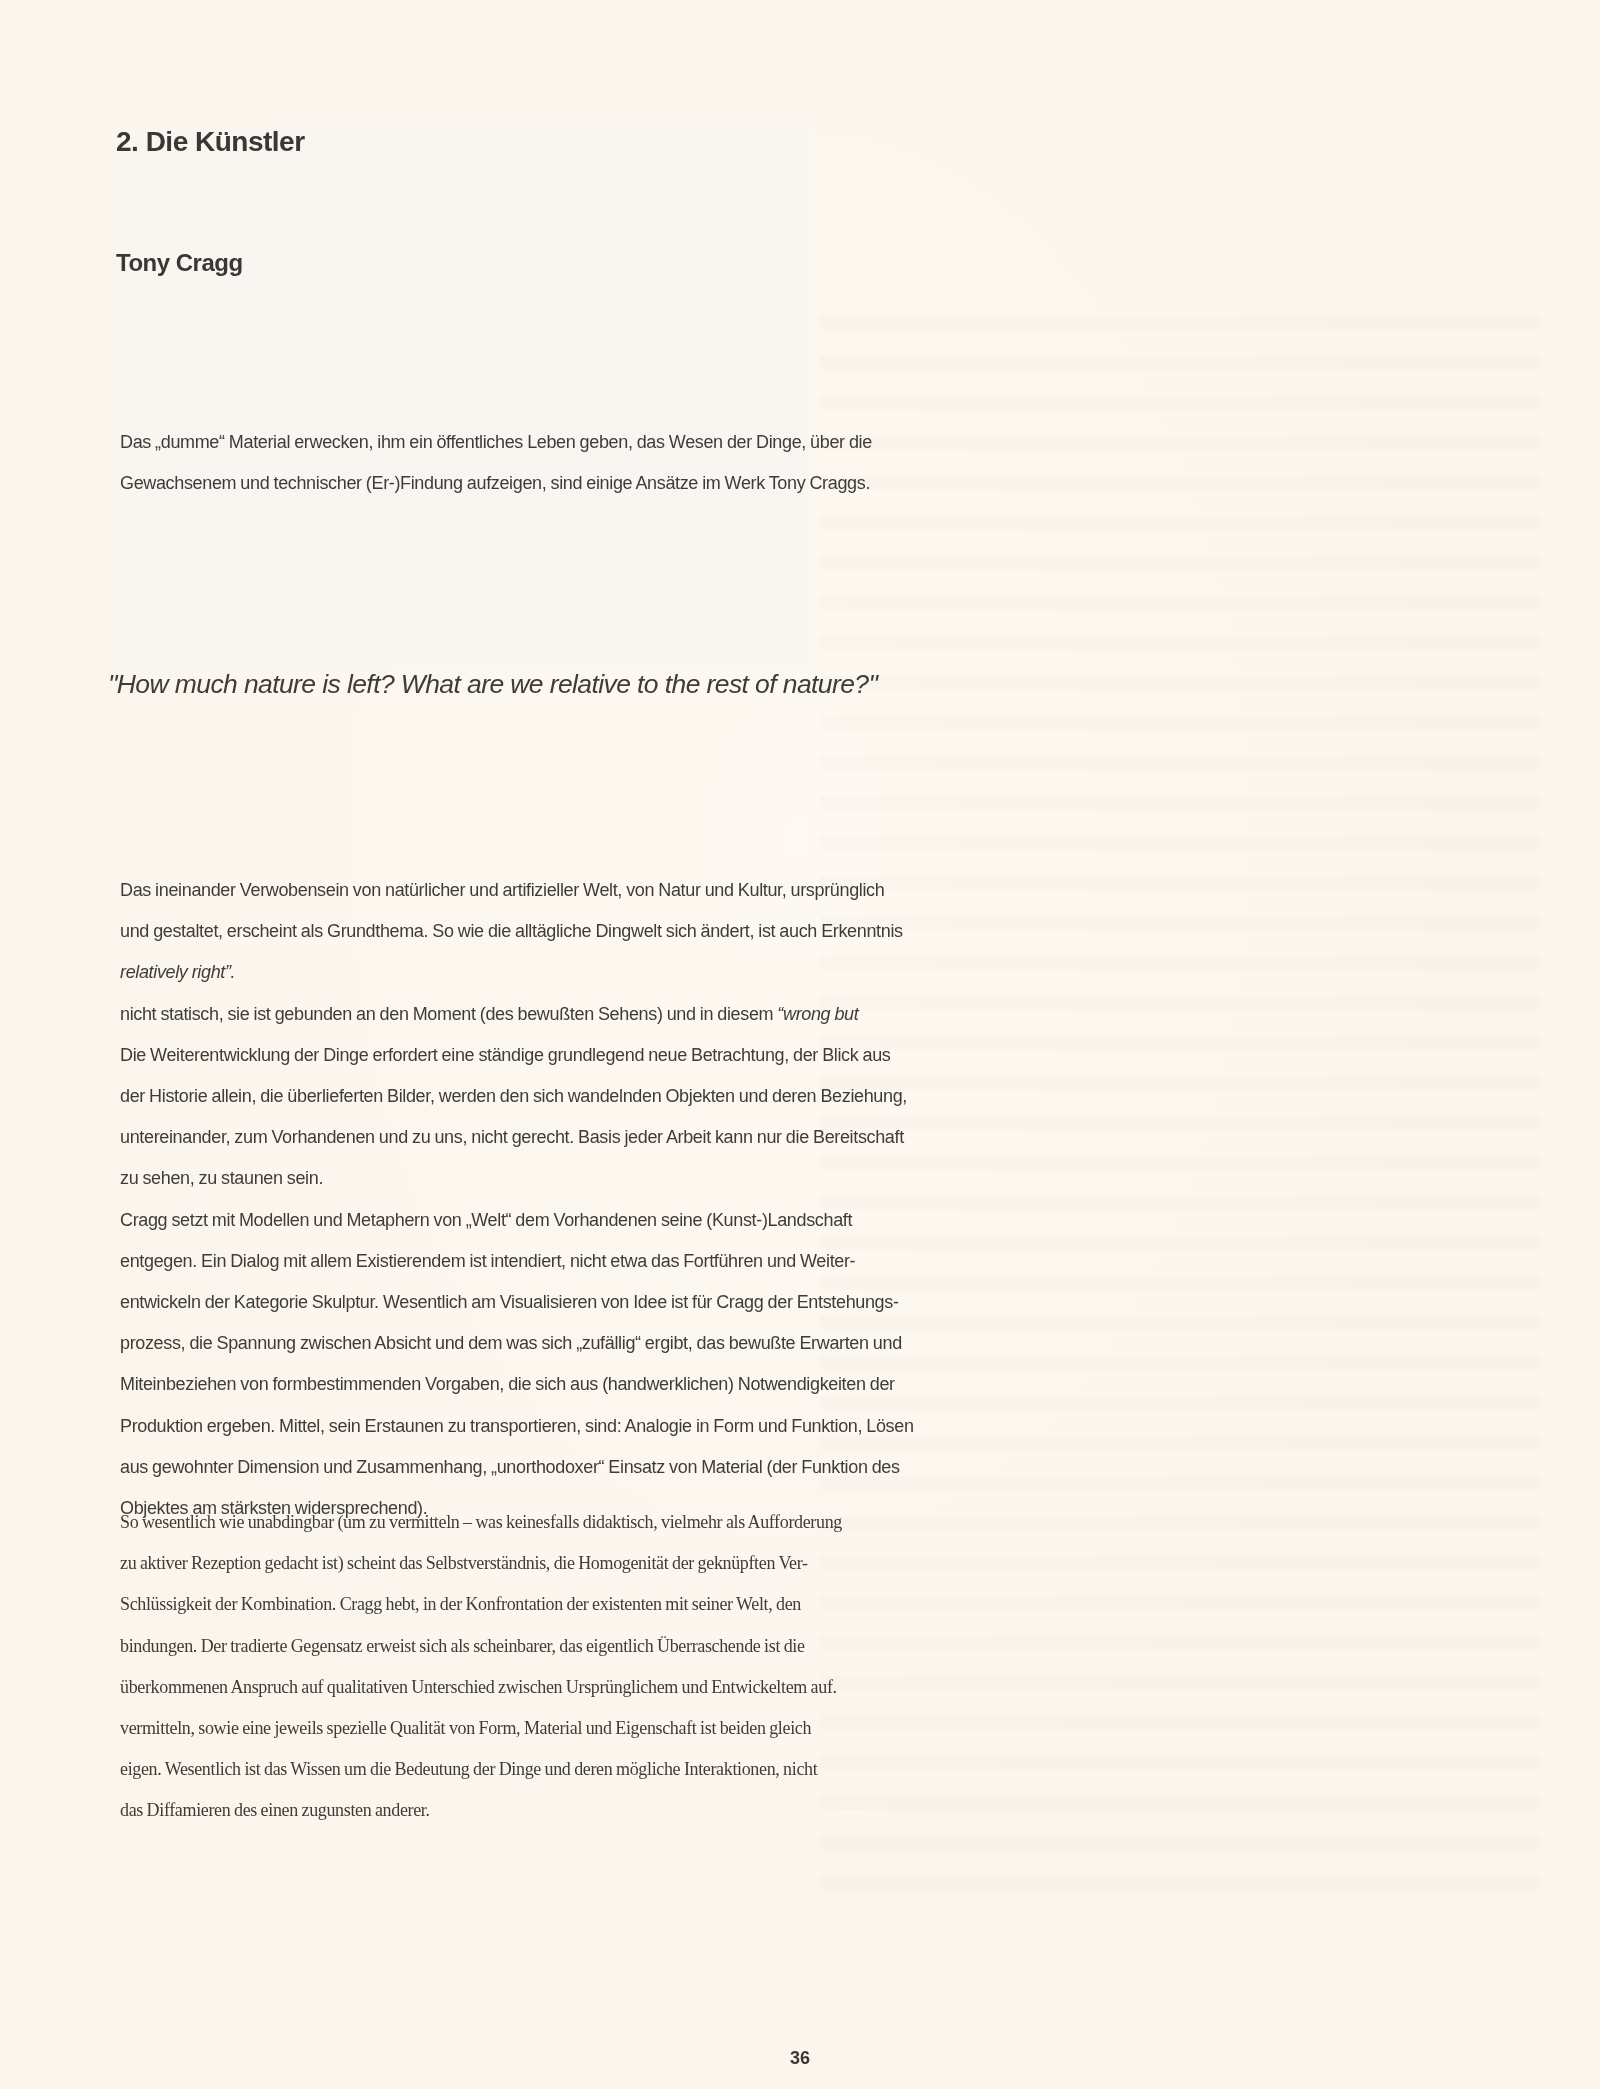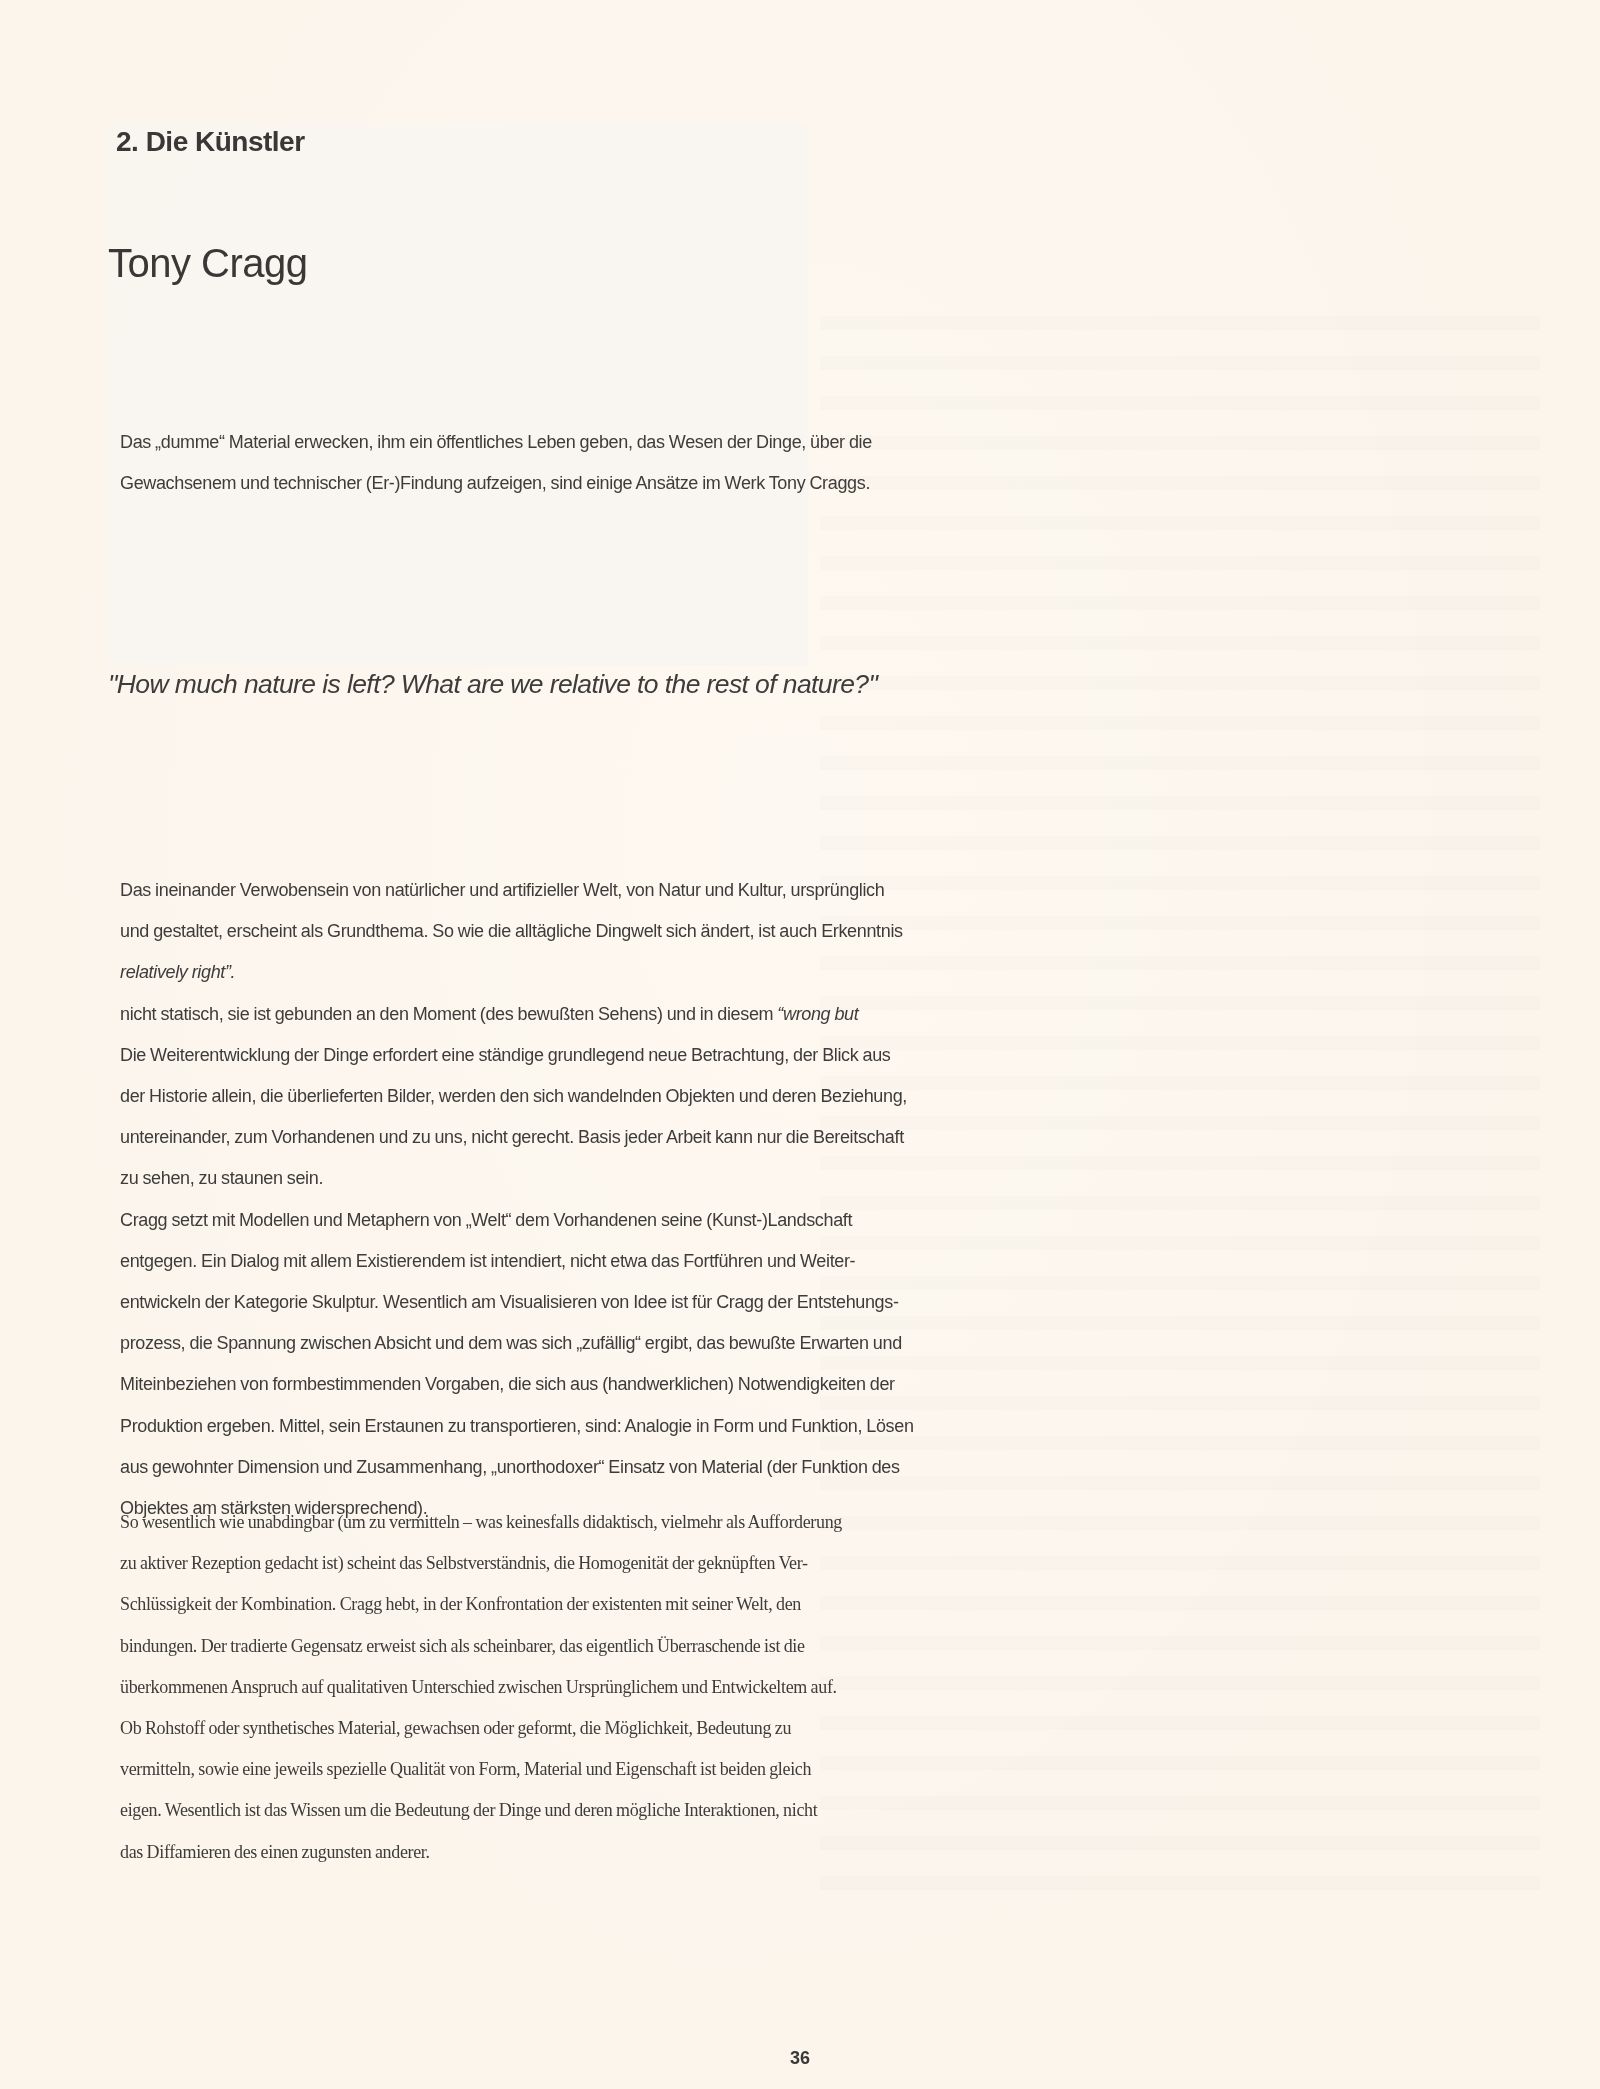--- a/index.html
+++ b/index.html
@@ -61,25 +61,25 @@
       font-weight: bold;
       color: #3a3836;
       letter-spacing: -0.5px;
       margin: 8px;
       white-space: nowrap;
     }
     .artist-heading {
       position: absolute;
       top: 241px;
       left: 0;
-      font-size: 40px;
-      font-weight: normal;
+      font-size: 24px;
+      font-weight: bold;
       color: #3a3836;
       letter-spacing: -0.5px;
-      margin: 0;
+      margin: 8px;
       white-space: nowrap;
     }
     .para {
       position: absolute;
       left: 0;
       margin: 12px;
       font-size: 18px;
       line-height: 41.2px;
       color: #3e3c3a;
       letter-spacing: -0.35px;
@@ -152,21 +152,20 @@
       <span class="line">aus gewohnter Dimension und Zusammenhang, „unorthodoxer“ Einsatz von Material (der Funktion des</span>
       <span class="line">Objektes am stärksten widersprechend).</span>
     </p>
 
     <p class="para body2">
       <span class="line">So wesentlich wie unabdingbar (um zu vermitteln – was keinesfalls didaktisch, vielmehr als Aufforderung</span>
       <span class="line">zu aktiver Rezeption gedacht ist) scheint das Selbstverständnis, die Homogenität der geknüpften Ver-</span>
       <span class="line">Schlüssigkeit der Kombination. Cragg hebt, in der Konfrontation der existenten mit seiner Welt, den</span>
       <span class="line">bindungen. Der tradierte Gegensatz erweist sich als scheinbarer, das eigentlich Überraschende ist die</span>
       <span class="line">überkommenen Anspruch auf qualitativen Unterschied zwischen Ursprünglichem und Entwickeltem auf.</span>
-      <span class="line">Ob Rohstoff oder synthetisches Material, gewachsen oder geformt, die Möglichkeit, Bedeutung zu</span>
       <span class="line">vermitteln, sowie eine jeweils spezielle Qualität von Form, Material und Eigenschaft ist beiden gleich</span>
       <span class="line">eigen. Wesentlich ist das Wissen um die Bedeutung der Dinge und deren mögliche Interaktionen, nicht</span>
       <span class="line">das Diffamieren des einen zugunsten anderer.</span>
     </p>
   </div>
 
   <div class="page-number">36</div>
 </div>
 
 </body></html>

